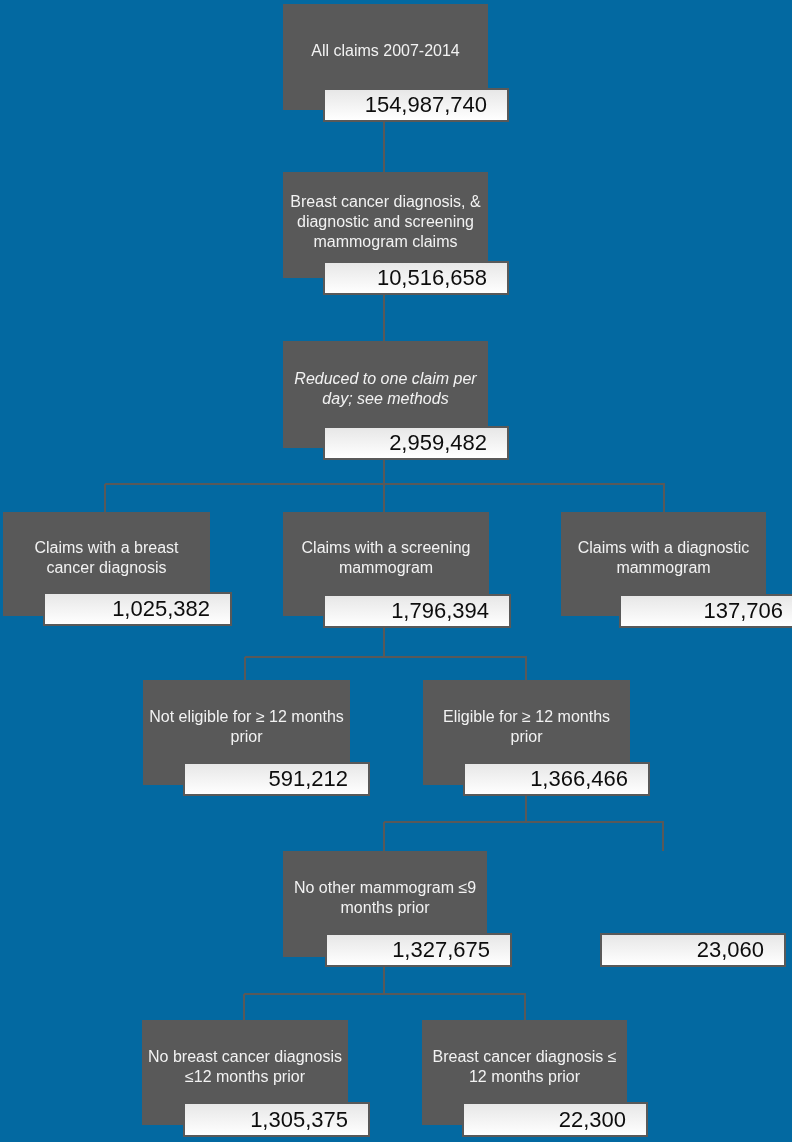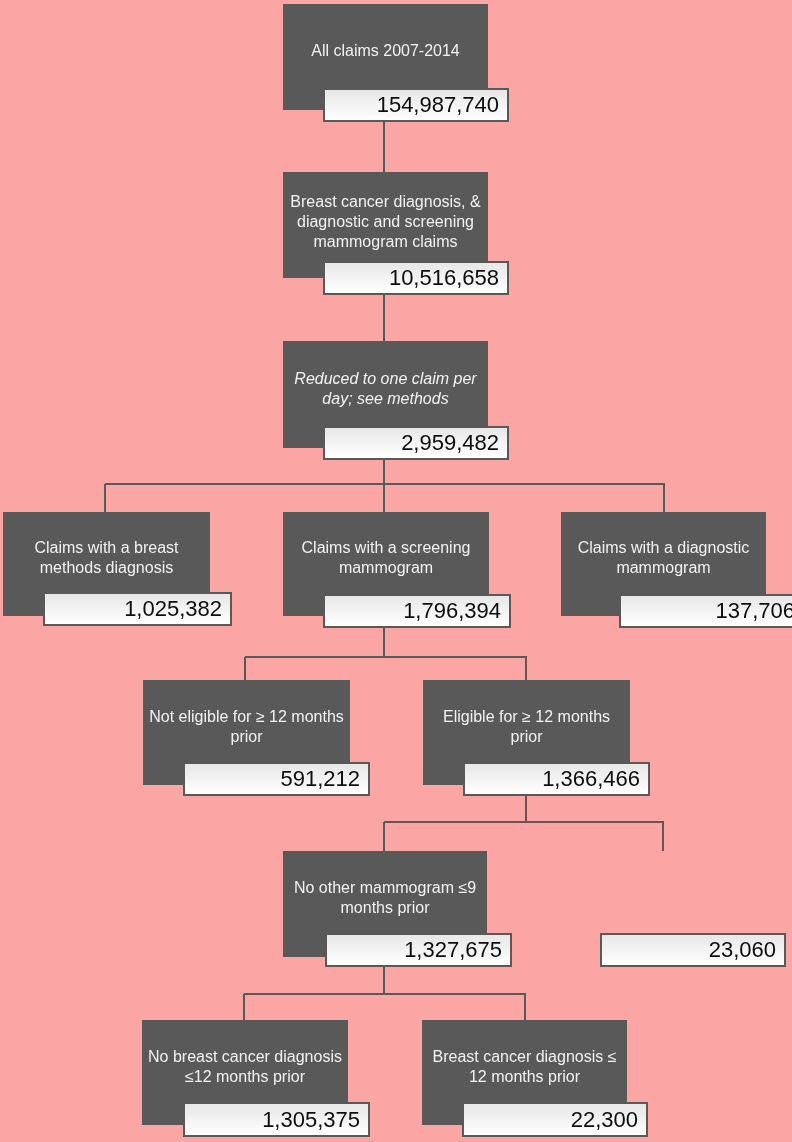--- a/index.html
+++ b/index.html
@@ -1,19 +1,19 @@
 <!DOCTYPE html>
 <html><head>
 <meta charset="utf-8">
 <style>
   html,body{margin:0;padding:0;background:#ffffff;}
   .canvas{
     position:relative;
     width:792px;height:1142px;
-    background:#fca5a5;
+    background:#0369a1;
     font-family:"Liberation Sans",sans-serif;
     overflow:hidden;
   }
   .nodebox{
     position:absolute;
     background:#595959;
     color:#f2f2f2;
     display:flex;align-items:center;justify-content:center;
     text-align:center;
     font-size:16px;line-height:20px;
@@ -21,21 +21,21 @@
     box-sizing:border-box;
     z-index:1;
   }
   .nodebox.italic{font-style:italic;justify-content:center;}
   .valuebox{
     position:absolute;
     background:linear-gradient(to bottom,#e7e7e7 0%,#f3f3f3 50%,#ffffff 100%);
     border:2px solid #595959;
     color:#0d0d0d;
     display:flex;align-items:center;justify-content:flex-end;
-    padding-right:8px;
+    padding-right:20px;
     box-sizing:border-box;
     font-size:22px;
     z-index:2;
   }
   .vline{position:absolute;width:2px;background:#595959;z-index:0;}
   .hline{position:absolute;height:2px;background:#595959;z-index:0;}
 </style>
 </head>
 <body>
 
@@ -69,21 +69,21 @@
     <span>Breast cancer diagnosis, &amp; diagnostic and screening mammogram claims</span>
   </div>
   <div class="valuebox" style="left:323px;top:261px;width:186px;height:34px">10,516,658</div>
 
   <div class="nodebox italic" style="left:283px;top:341px;width:205px;height:107px">
     <span>Reduced to one claim per day; see methods</span>
   </div>
   <div class="valuebox" style="left:323px;top:426px;width:186px;height:34px">2,959,482</div>
 
   <div class="nodebox" style="left:3px;top:512px;width:207px;height:104px">
-    <span>Claims with a breast methods diagnosis</span>
+    <span>Claims with a breast cancer diagnosis</span>
   </div>
   <div class="valuebox" style="left:43px;top:592px;width:189px;height:34px">1,025,382</div>
 
   <div class="nodebox" style="left:283px;top:512px;width:206px;height:104px">
     <span>Claims with a screening mammogram</span>
   </div>
   <div class="valuebox" style="left:323px;top:594px;width:188px;height:34px">1,796,394</div>
 
   <div class="nodebox" style="left:561px;top:512px;width:205px;height:104px">
     <span>Claims with a diagnostic mammogram</span>

